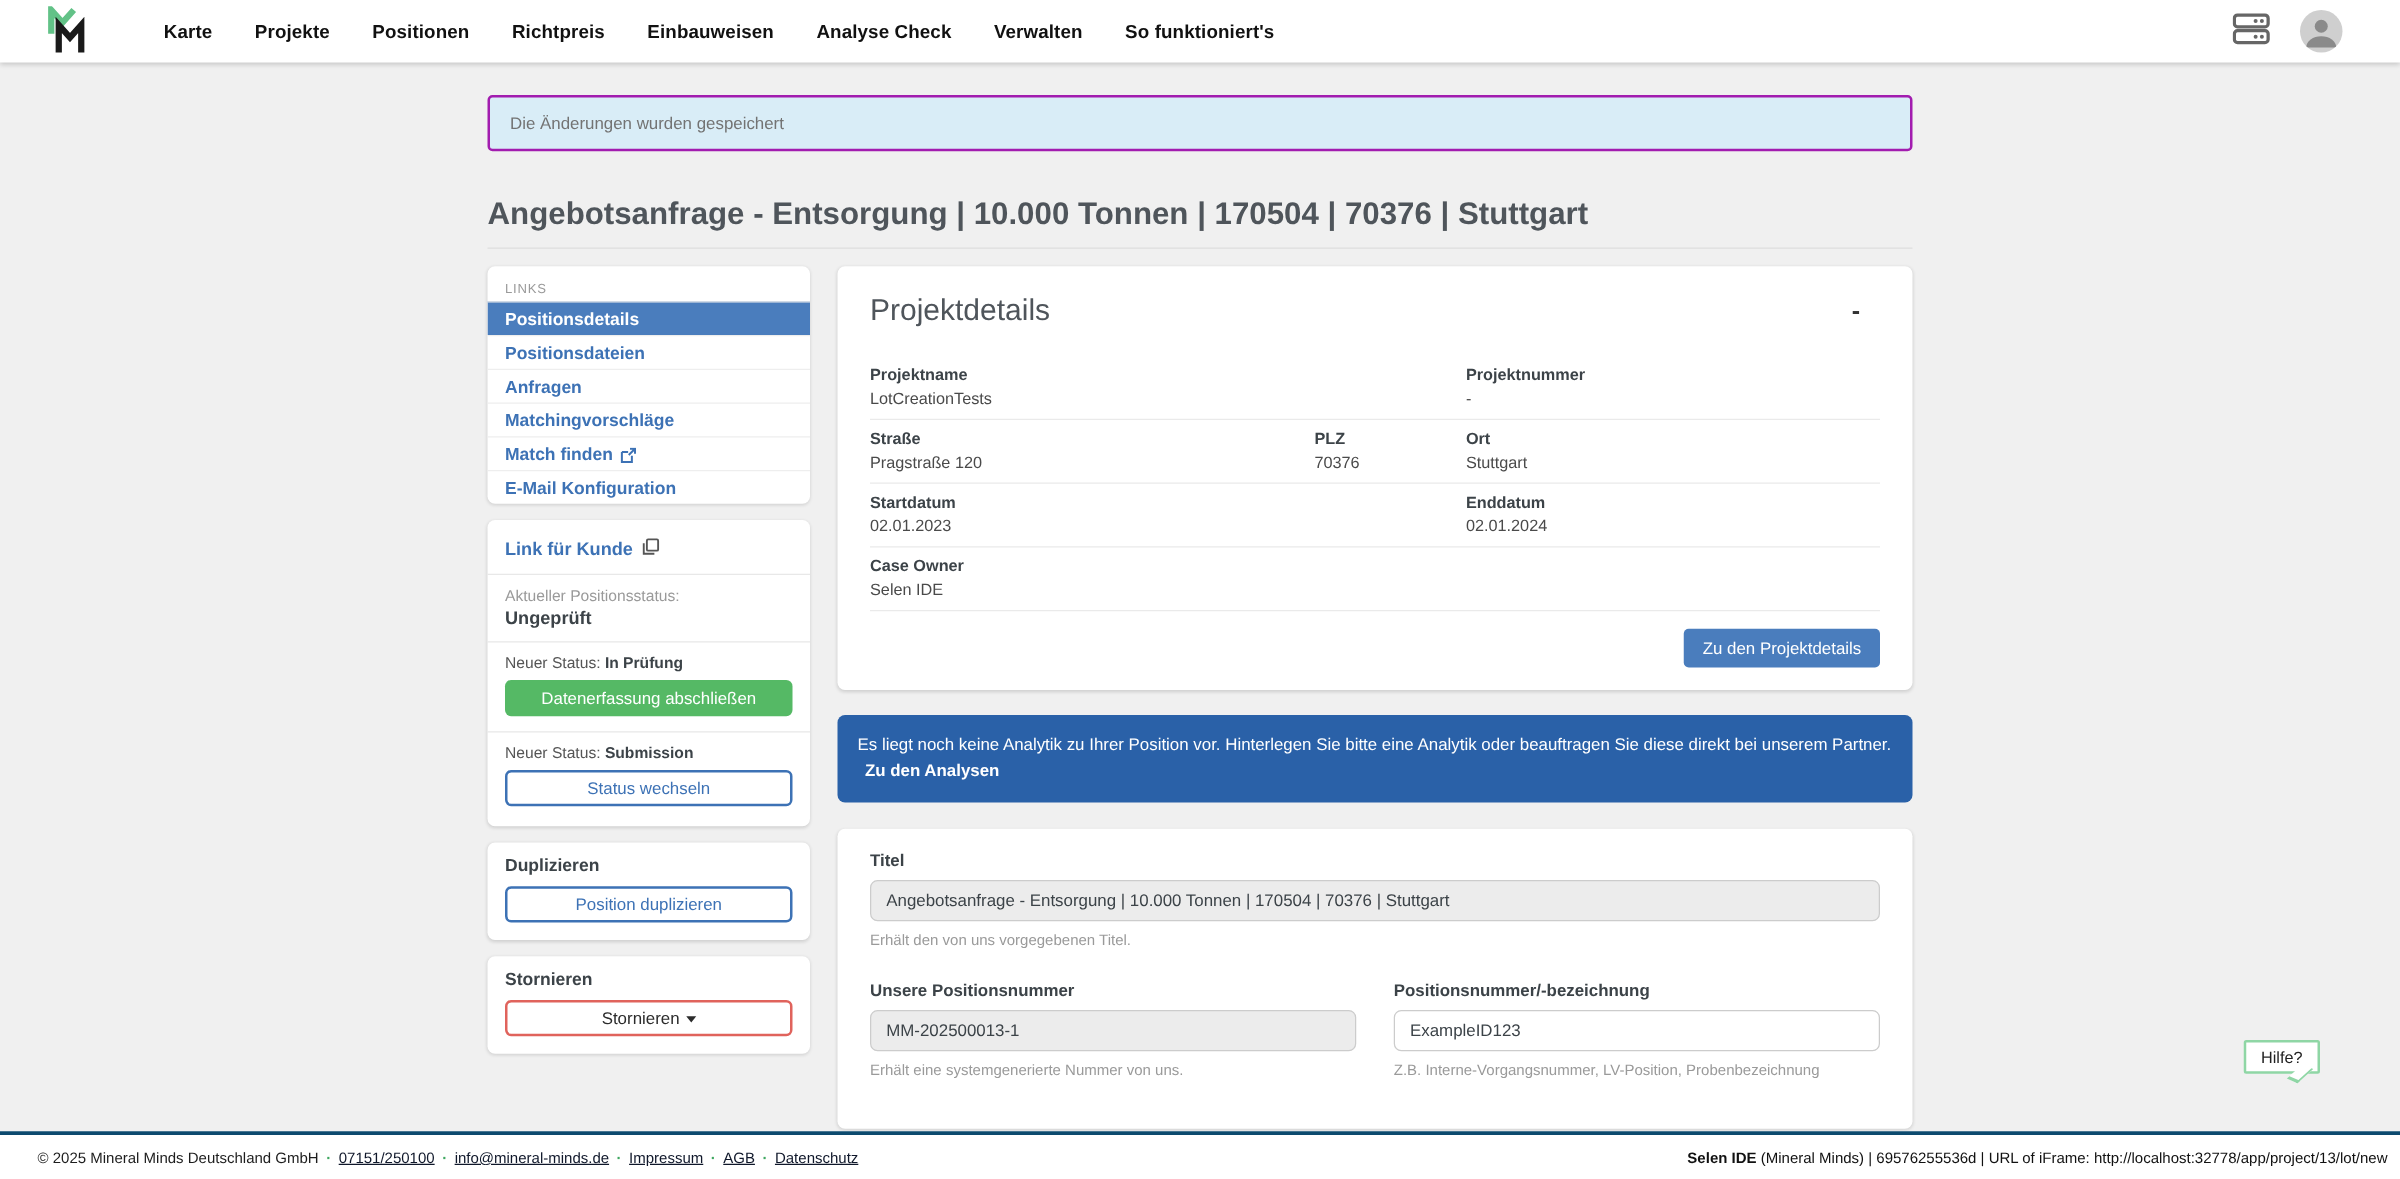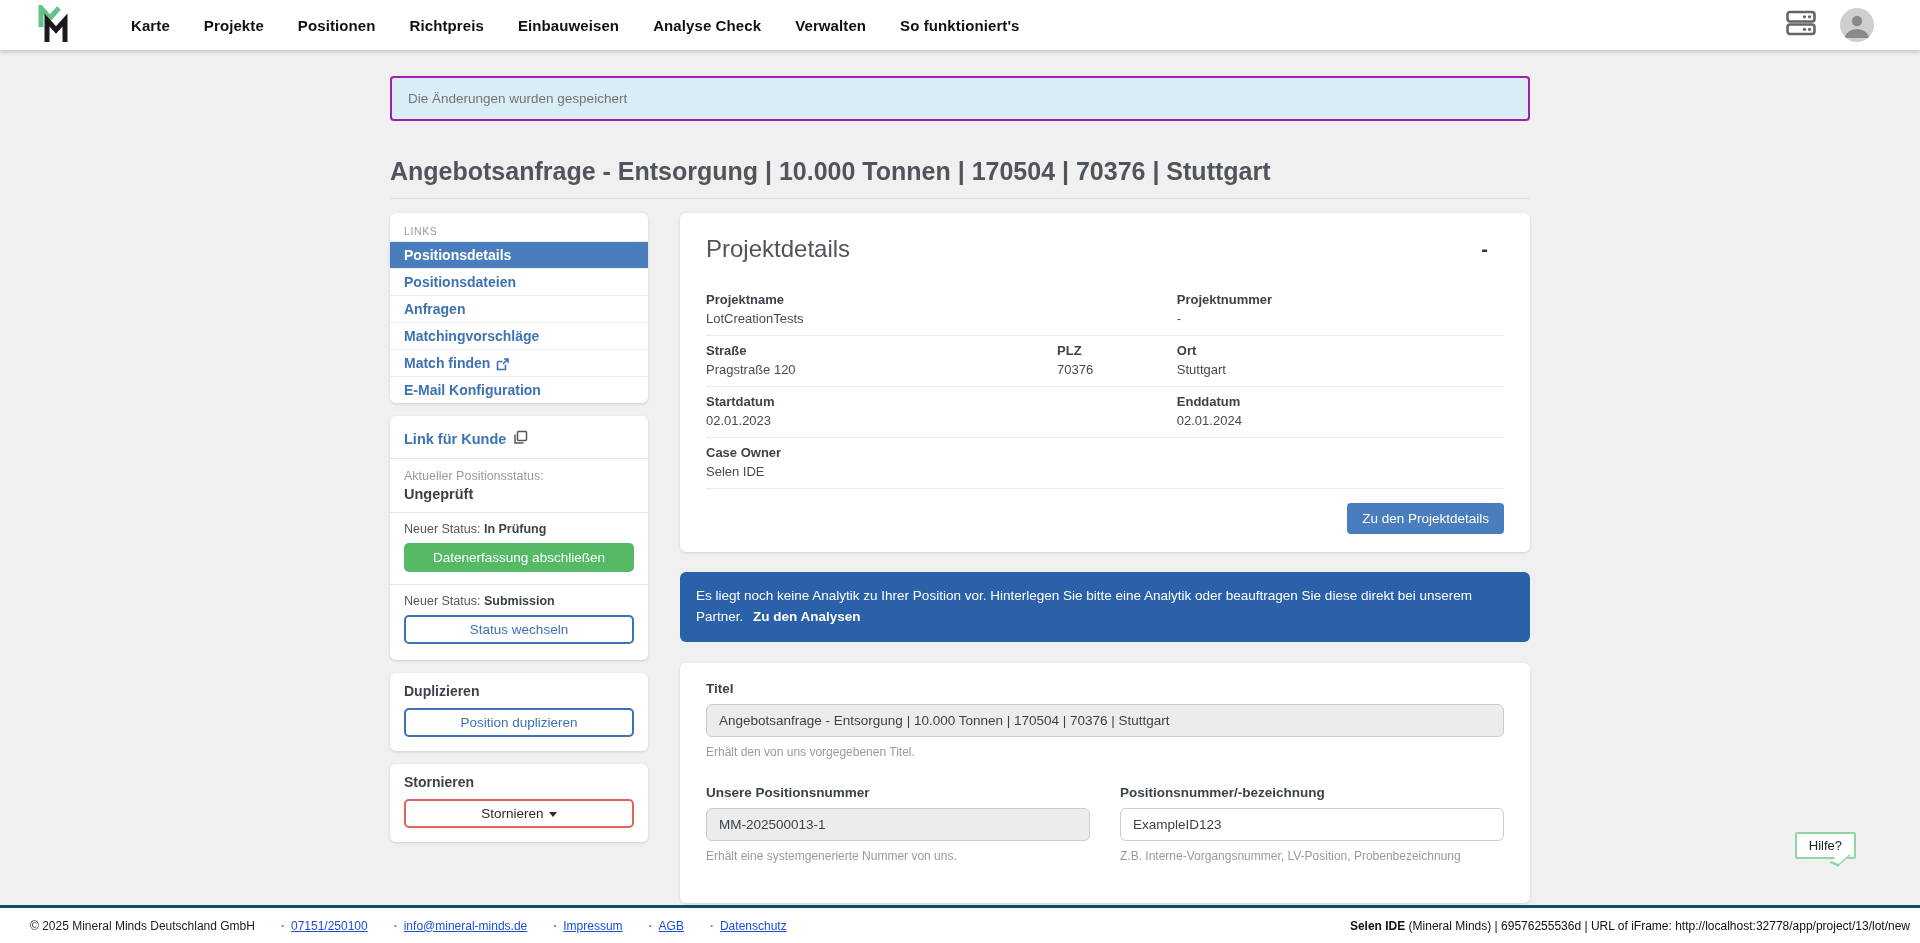--- a/index.html
+++ b/index.html
@@ -20,21 +20,21 @@
   
   .page { position:absolute; top:50px; left:0; right:0; bottom:0; overflow:hidden; }
   .container { width:1140px; margin:0 auto; }
 
   .alert-info { margin-top:26px; background:#d9edf7; border:2px solid #a21caf; border-radius:4px;
     padding:13px 16px; font-size:13.5px; color:#737373; }
 
   .page-title { margin-top:36px; font-size:25px; font-weight:700; color:#4f555b;
     padding-bottom:12px; border-bottom:1px solid #ddd; }
 
-  .columns { display:flex; margin-top:14px; gap:32px; }
+  .columns { display:flex; margin-top:14px; gap:22px; }
   .col-side { flex:0 0 258px; }
   .col-main { flex:1; min-width:0; }
 
   .card { background:#fff; border-radius:6px; box-shadow:0 1px 3px rgba(0,0,0,.14); margin-bottom:13px; }
 
   
   .links-card { overflow:hidden; padding-top:6px; }
   .links-header { font-size:10.5px; letter-spacing:.6px; color:#9a9a9a; padding:6px 14px 4px; }
   .side-link { font-size:14px; font-weight:600; color:#3d72b5; padding:5px 14px;
     border-top:1px solid #eee; cursor:pointer; display:flex; align-items:flex-end; gap:6px; }
@@ -89,21 +89,21 @@
     font-size:13.5px; color:#3c4348; background:#fff; font-family:inherit; }
   .f-input:disabled { background:#ececec; color:#3c4348; }
   .f-help { font-size:12px; color:#9a9a9a; margin-top:8px; }
   .f-row2 { display:grid; grid-template-columns:1fr 1fr; column-gap:30px; margin-top:26px; }
 
   
   .footer { position:fixed; left:0; bottom:0; width:100%; height:38px; background:#fff;
     border-top:3px solid #0c4a6e; display:flex; align-items:center; justify-content:space-between;
     padding:0 10px 0 30px; font-size:12px; color:#1d1d1d; z-index:60; }
   .footer-left { display:flex; align-items:center; }
-  .f-link { color:#1d4ed8; text-decoration:underline; cursor:pointer;padding-left:20px; }
+  .f-link { color:#0f172a; text-decoration:underline; cursor:pointer; }
   .f-link::before { content:"·"; color:#3fa860; text-decoration:none; display:inline-block;
     margin:0 6px; font-weight:700; }
   .footer-right { font-size:12px; color:#111; }
   .footer-right b { font-weight:700; }
 
   
   .help-bubble { position:fixed; right:64px; bottom:84px; background:#fff; border:2px solid #8fd6a5;
     border-radius:2px; padding:4px 12px; font-size:13px; color:#222; cursor:pointer; z-index:70; }
   .help-bubble::after { content:""; position:absolute; right:8px; bottom:-8px; width:10px; height:10px;
     background:#fff; border-right:2px solid #8fd6a5; border-bottom:2px solid #8fd6a5;

